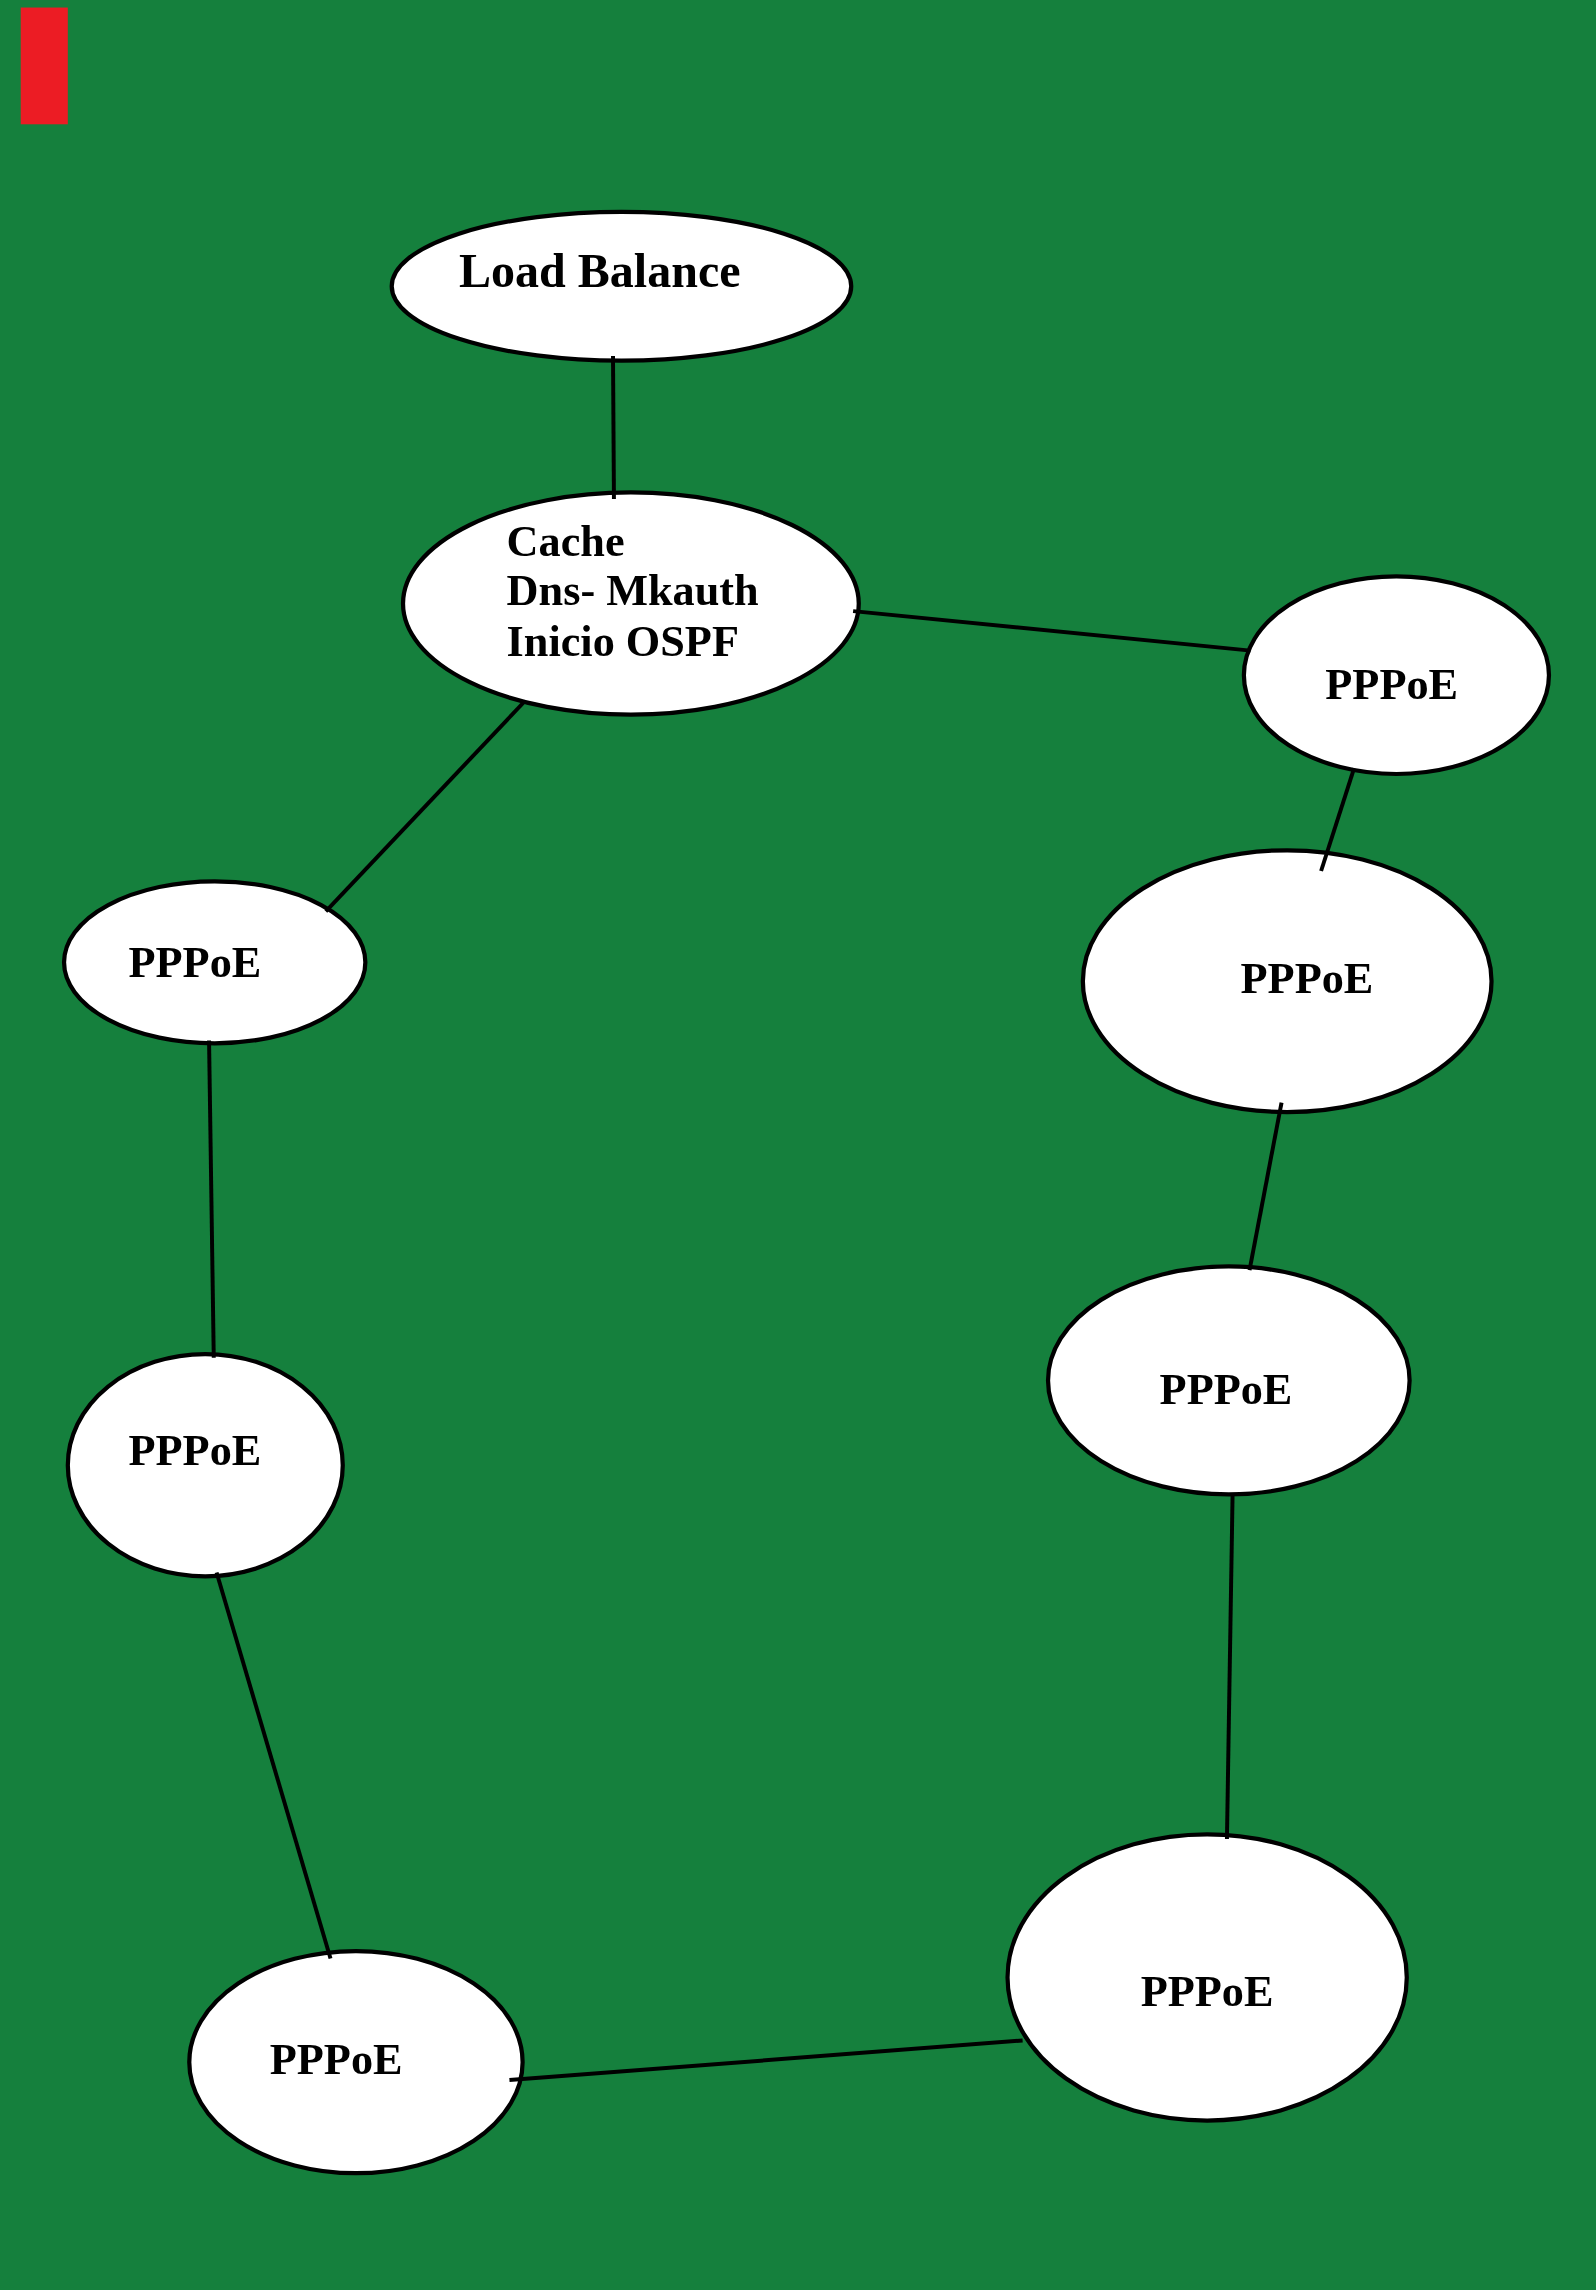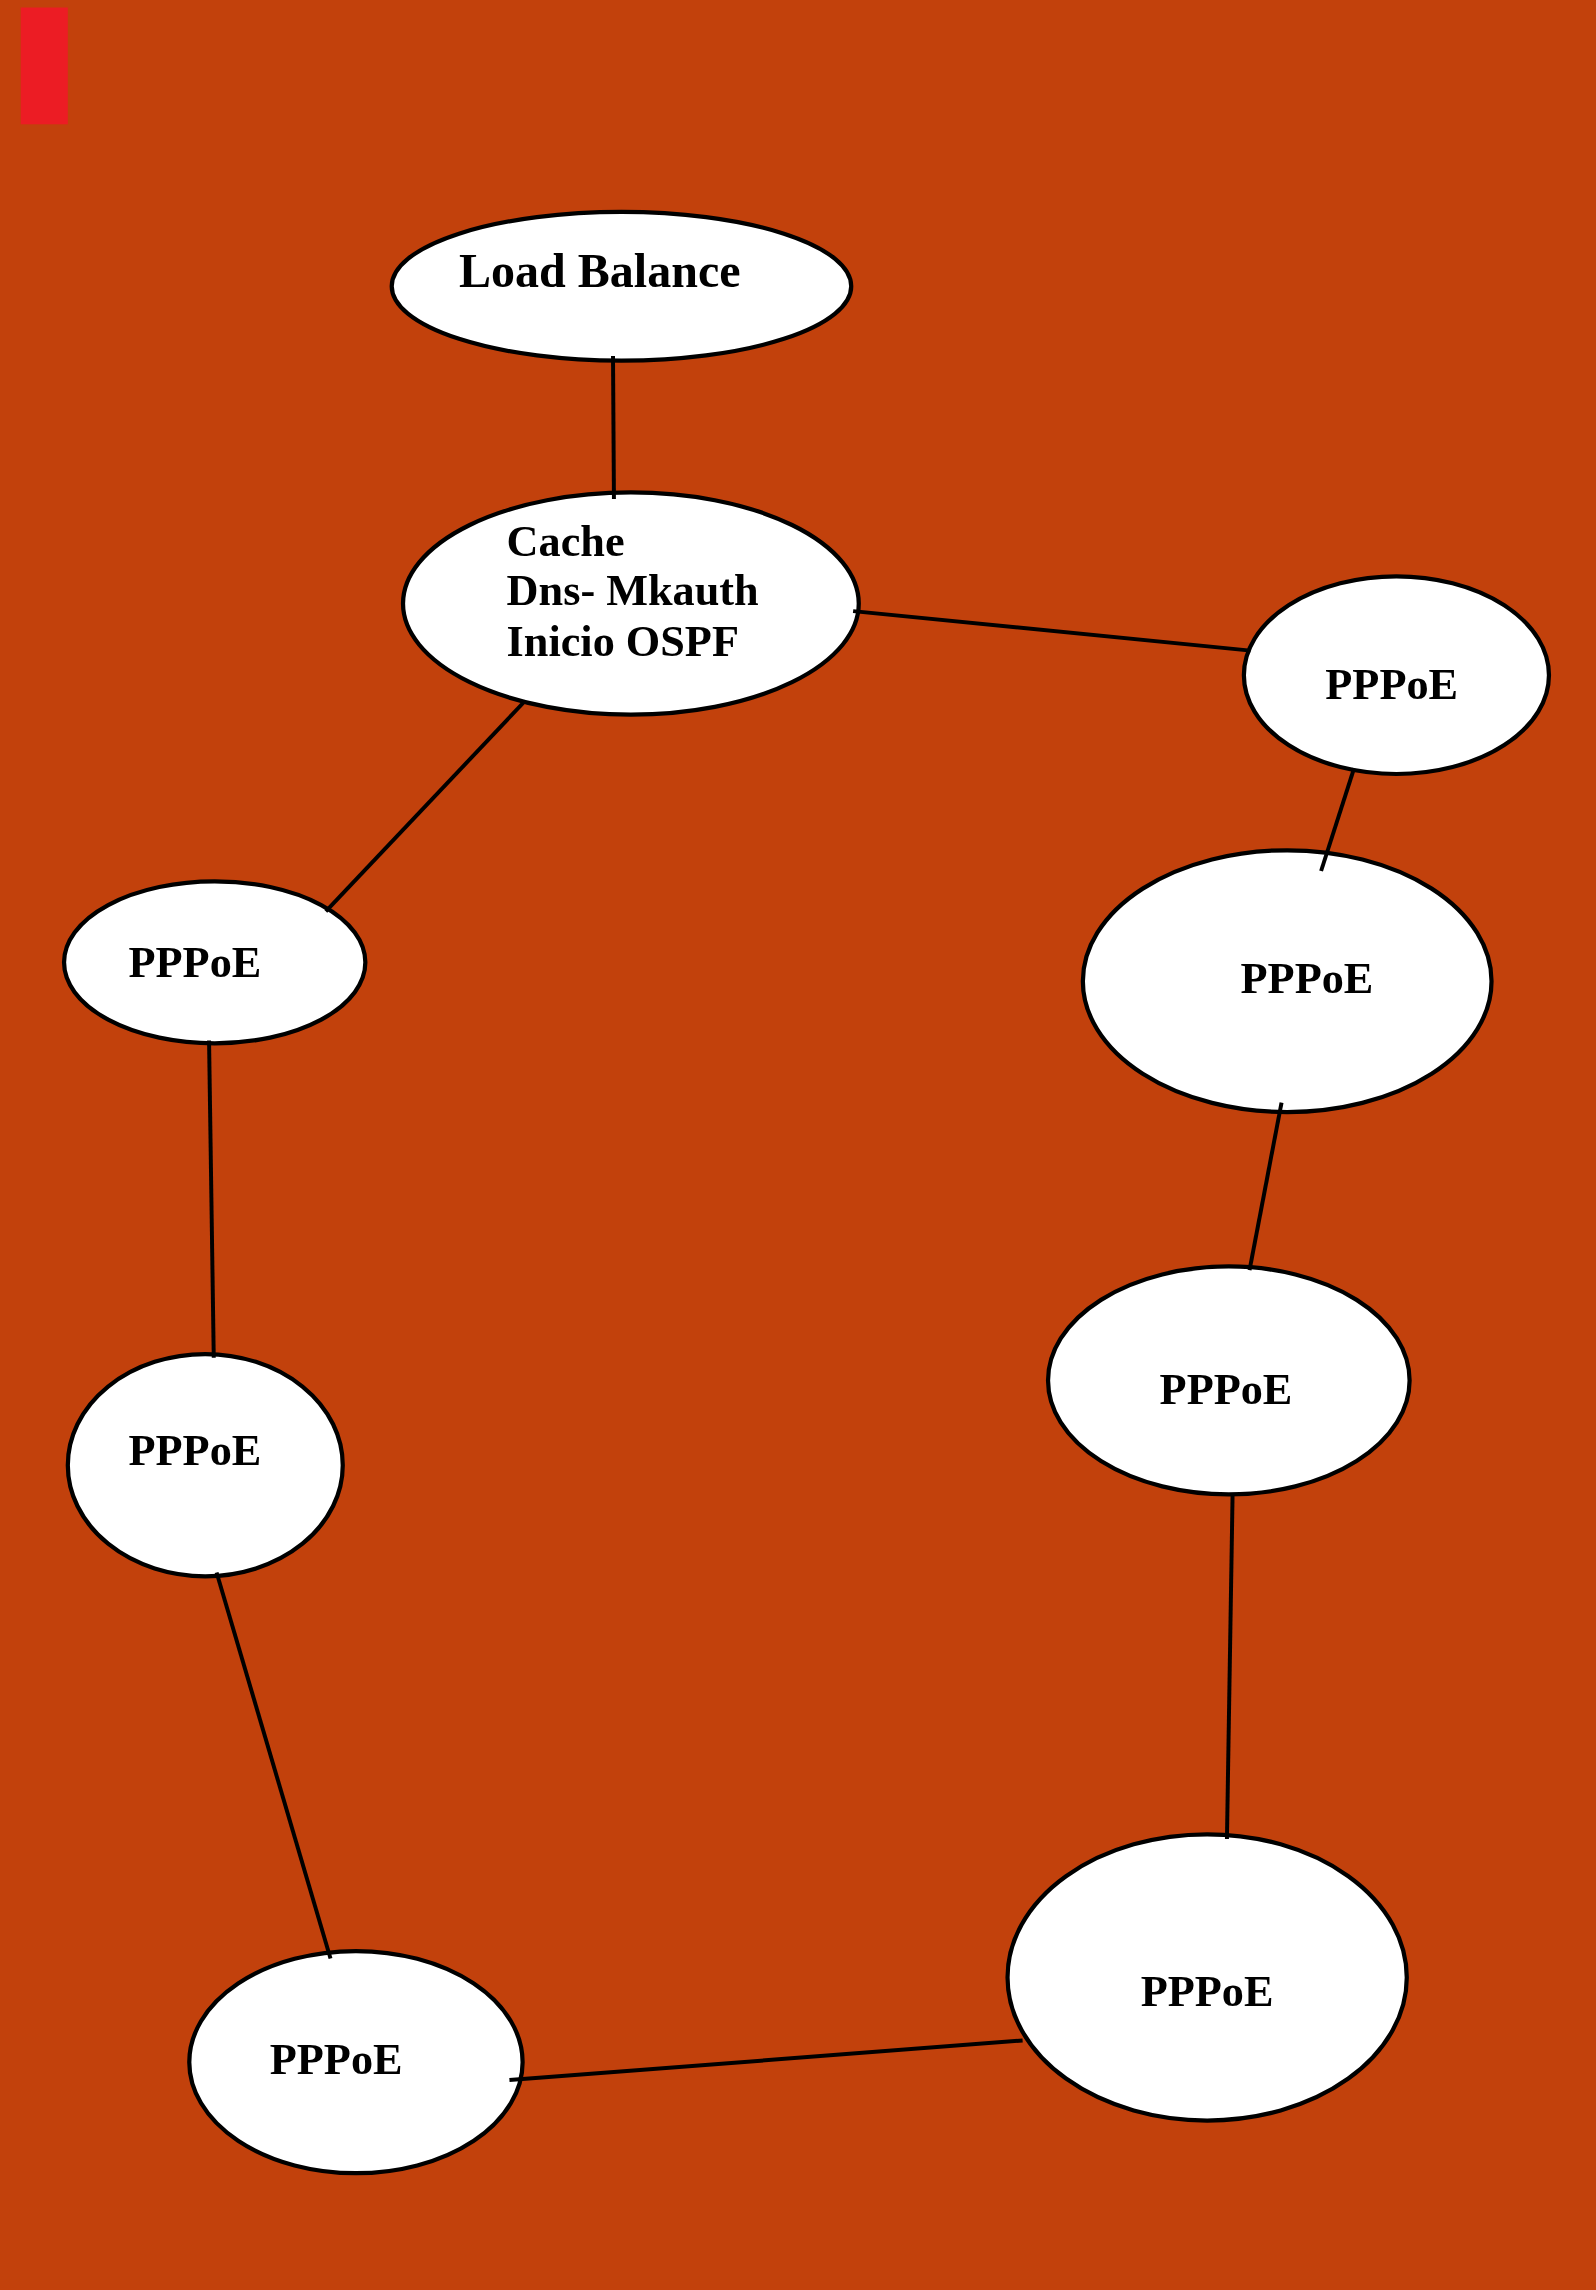--- a/index.html
+++ b/index.html
@@ -5,21 +5,21 @@
 <style>
   html, body {
     margin: 0;
     padding: 0;
     background: #ffffff;
   }
   .canvas-wrap {
     position: relative;
     width: 1597px;
     height: 2290px;
-    background: #c2410c;
+    background: #15803d;
     overflow: hidden;
   }
   svg { display: block; }
   .node-ellipse {
     fill: #ffffff;
     stroke: #000000;
     stroke-width: 4.5;
   }
   .edge-line {
     stroke: #000000;

